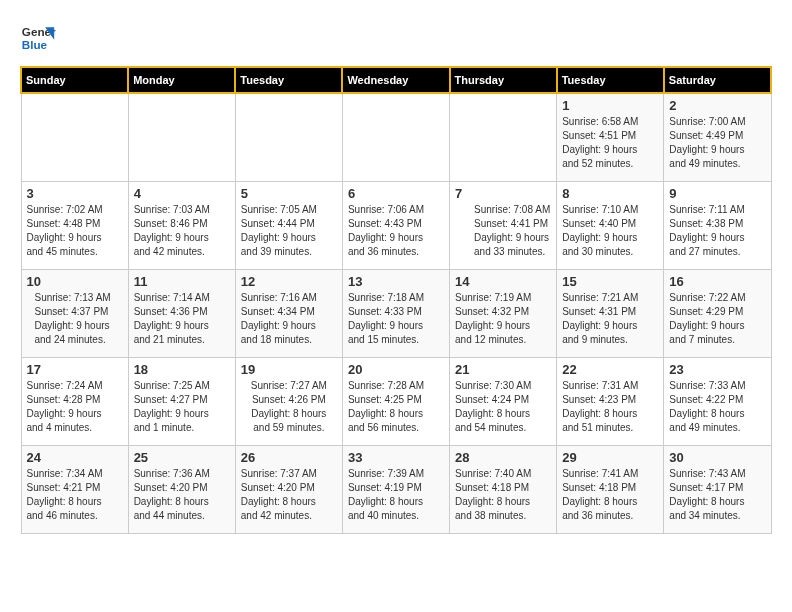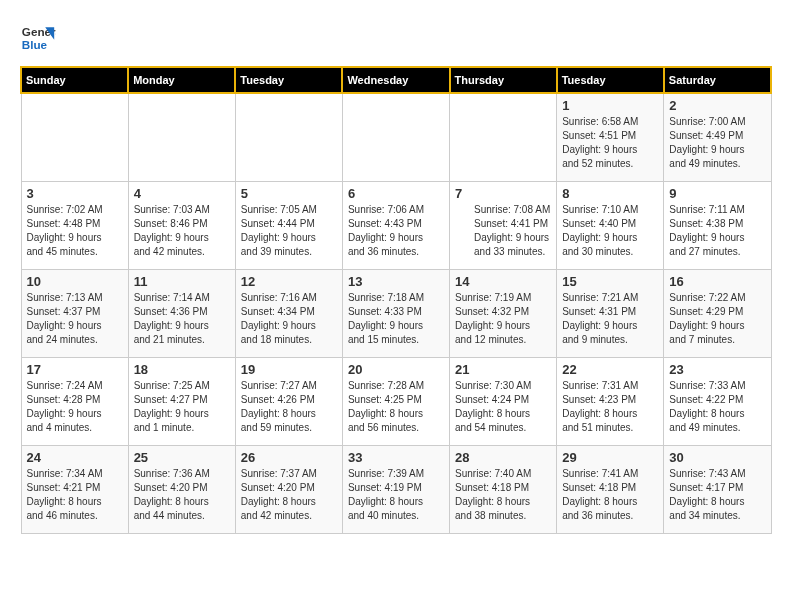--- a/index.html
+++ b/index.html
@@ -176,21 +176,21 @@
           <span class="day-num">9</span>
           <div class="day-info" style="white-space: pre-line;">Sunrise: 7:11 AM
 Sunset: 4:38 PM
 Daylight: 9 hours
 and 27 minutes.</div>
         </td>
       </tr>
       <tr>
         <td>
           <span class="day-num">10</span>
-          <div class="day-info" style="white-space: pre-line;">Sunrise: 7:13 AM
+          <div class="day-info" style="white-space: pre-line; margin-left: 8px;">Sunrise: 7:13 AM
 Sunset: 4:37 PM
 Daylight: 9 hours
 and 24 minutes.</div>
         </td>
         <td>
           <span class="day-num">11</span>
           <div class="day-info" style="white-space: pre-line;">Sunrise: 7:14 AM
 Sunset: 4:36 PM
 Daylight: 9 hours
 and 21 minutes.</div>
@@ -241,21 +241,21 @@
         </td>
         <td>
           <span class="day-num">18</span>
           <div class="day-info" style="white-space: pre-line;">Sunrise: 7:25 AM
 Sunset: 4:27 PM
 Daylight: 9 hours
 and 1 minute.</div>
         </td>
         <td>
           <span class="day-num">19</span>
-          <div class="day-info" style="white-space: pre-line;">Sunrise: 7:27 AM
+          <div class="day-info" style="white-space: pre-line; text-align: center;">Sunrise: 7:27 AM
 Sunset: 4:26 PM
 Daylight: 8 hours
 and 59 minutes.</div>
         </td>
         <td>
           <span class="day-num">20</span>
           <div class="day-info" style="white-space: pre-line;">Sunrise: 7:28 AM
 Sunset: 4:25 PM
 Daylight: 8 hours
 and 56 minutes.</div>

